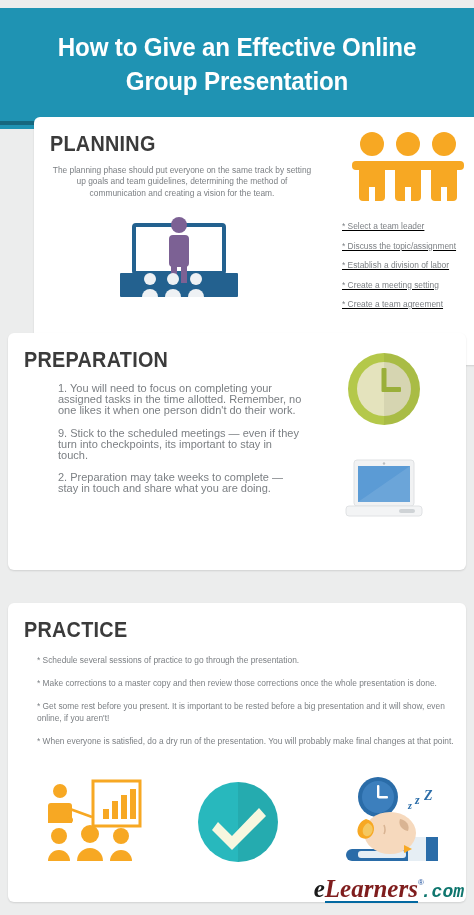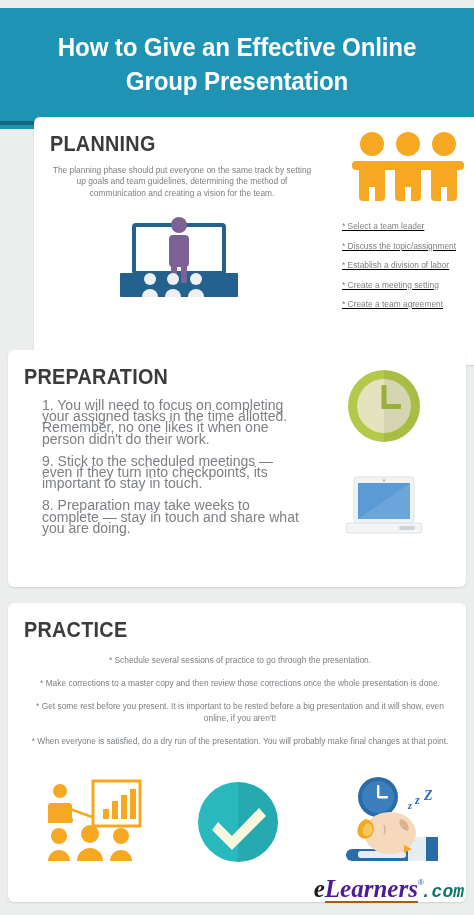--- a/index.html
+++ b/index.html
@@ -57,21 +57,21 @@
   
   .card {
     position: absolute;
     background: #ffffff;
     border-radius: 6px;
     box-shadow: 0 1px 2px rgba(0,0,0,0.12);
     box-sizing: border-box;
     overflow: hidden;
   }
   .card-planning    { left: 8px; top: 117px; width: 458px; height: 248px; margin-left: 26px; }
-  .card-preparation { left: 8px; top: 350px; width: 458px; height: 237px; }
+  .card-preparation { left: 8px; top: 333px; width: 458px; height: 237px; }
   .card-practice    { left: 8px; top: 603px; width: 458px; height: 299px; }
 
   .sect-title {
     font-family: "Liberation Sans Narrow", "Liberation Sans", sans-serif;
     font-size: 22px;
     font-weight: bold;
     color: #3b3b3b;
     letter-spacing: 0.3px;
     transform: scaleX(0.9);
     transform-origin: left center;
@@ -116,43 +116,42 @@
   }
 
   
   .prep-title { position: absolute; left: 16px; top: 14px; }
   .prep-list {
     position: absolute;
     left: 34px; top: 50px;
     width: 262px;
   }
   .prep-list p {
-    margin: 0 0 11px 0;
+    margin: 0 0 11px 16px;
     color: #7b7f83;
-    font-size: 14px;
+    font-size: 11px;
     line-height: 11.2px;
   }
   .prep-clock {
     position: absolute;
     left: 338px; top: 18px;
     width: 76px; height: 76px;
   }
   .prep-laptop {
     position: absolute;
     left: 336px; top: 125px;
     width: 80px; height: 66px;
   }
 
   
   .prac-title { position: absolute; left: 16px; top: 14px; }
   .prac-list {
     position: absolute;
-    left: 20px; top: 52px;
+    left: 29px; top: 52px;
     width: 424px;
-    text-align: center;
   }
   .prac-list p {
     margin: 0 0 12px 0;
     color: #7b7f83;
     font-size: 8.4px;
     line-height: 11.2px;
   }
   .prac-icons {
     position: absolute;
     left: 0; top: 168px;
@@ -179,23 +178,23 @@
     font-weight: bold;
     font-size: 25px;
     color: #1a1a1a;
     line-height: 1;
   }
   .logo-learners {
     font-family: "Liberation Serif", serif;
     font-style: italic;
     font-weight: bold;
     font-size: 25px;
-    color: #4c1d95;
+    color: #7f1d1d;
     line-height: 1;
-    border-bottom: 2px solid #a16207;
+    border-bottom: 2px solid #0369a1;
     padding-bottom: 0px;
   }
   .logo-reg {
     font-family: "Liberation Sans", sans-serif;
     font-size: 8px;
     color: #1c4f9c;
     position: relative;
     top: -12px;
     left: 0px;
   }
@@ -273,21 +272,21 @@
     </div>
   </div>
 
   <div class="card card-preparation">
 
     <div class="sect-title prep-title">PREPARATION</div>
 
     <div class="prep-list">
       <p>1. You will need to focus on completing your assigned tasks in the time allotted. Remember, no one likes it when one person didn't do their work.</p>
       <p>9. Stick to the scheduled meetings — even if they turn into checkpoints, its important to stay in touch.</p>
-      <p>8. Preparation may take weeks to complete — stay in touch and share what you are doing.</p>
+      <p>2. Preparation may take weeks to complete — stay in touch and share what you are doing.</p>
     </div>
 
     <div class="prep-clock">
       <svg viewBox="0 0 76 76" width="76" height="76">
         <circle cx="38" cy="38" r="36" fill="#b4c84a"></circle>
         <circle cx="38" cy="38" r="27" fill="#e4e3bd"></circle>
         <path d="M38 2 a36 36 0 0 1 0 72 z" fill="#000" opacity="0.06"></path>
         <rect x="35.5" y="17" width="5" height="24" rx="1" fill="#9aaf3a"></rect>
         <rect x="38" y="36" width="17" height="5" rx="1" fill="#9aaf3a"></rect>
       </svg>

